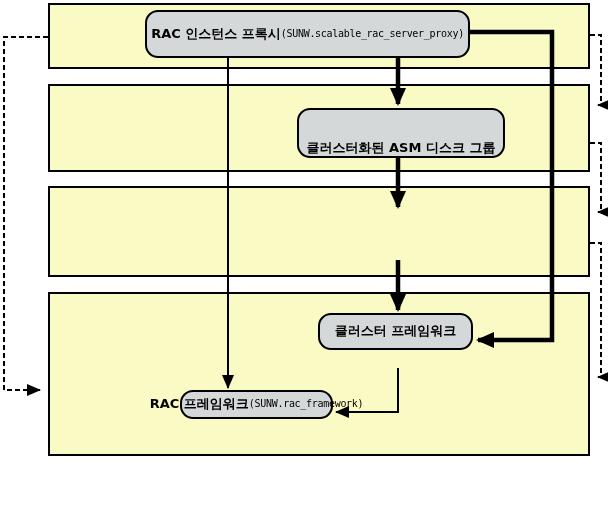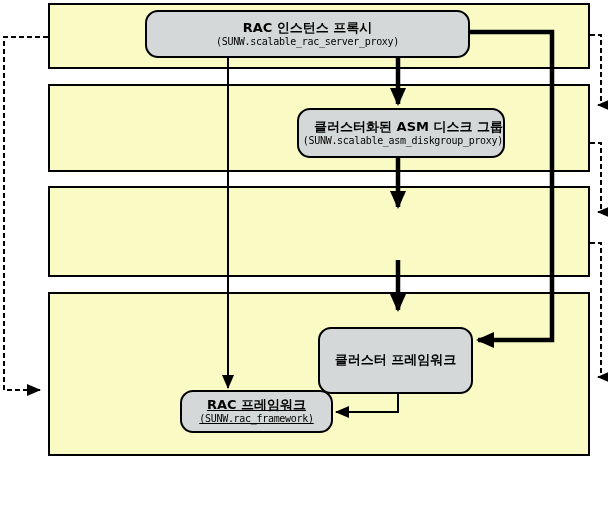--- a/index.html
+++ b/index.html
@@ -14,33 +14,33 @@
   }
   .g1{top:3px;height:62px;}
   .g2{top:84px;height:84px;}
   .g3{top:186px;height:87px;}
   .g4{top:292px;height:160px;}
   
   svg.arrows{position:absolute;left:0;top:0;pointer-events:none;}
   
   .node{
     position:absolute;background:#D5D8D8;border:2px solid #000;border-radius:13px;
-    display:flex;flex-direction:column;align-items:center;justify-content:center;
+    display:flex;flex-direction:row;align-items:center;justify-content:center;
     box-sizing:border-box;text-align:center;line-height:1.25;
   }
   .node .title{font-size:13px;font-weight:bold;white-space:nowrap;}
   .node .subtitle{
     font-size:10px;font-family:"DejaVu Sans Mono","Liberation Mono",monospace;
     letter-spacing:-0.3px;white-space:nowrap;margin-top:0;
   }
   .n-proxy    {left:145px;top:10px;width:325px;height:48px;}
   .n-diskgroup{left:297px;top:108px;width:208px;height:50px;align-items:flex-end;}
   .n-instance {left:271px;top:210px;width:256px;height:50px;}
-  .n-crs      {left:318px;top:327px;width:155px;height:67px;}
-  .n-racfw    {left:180px;top:390px;width:153px;height:43px;text-decoration:underline;}
+  .n-crs      {left:318px;top:313px;width:155px;height:37px;}
+  .n-racfw    {left:180px;top:390px;width:153px;height:29px;}
   
   .legend{position:absolute;left:0;top:456px;width:608px;height:68px;background:#fff;}
 </style>
 </head>
 <body>
 
 <div class="canvas">
 
   <div class="group g1"></div>
   <div class="group g2"></div>
@@ -71,21 +71,20 @@
     <path d="M398,368 V412 H336" fill="none" stroke="#000" stroke-width="2" marker-end="url(#headThin)"></path>
   </svg>
 
   <div class="node n-proxy">
     <div class="title">RAC 인스턴스 프록시</div>
     <div class="subtitle">(SUNW.scalable_rac_server_proxy)</div>
   </div>
 
   <div class="node n-diskgroup">
     <div class="title">클러스터화된 ASM 디스크 그룹</div>
-    <div class="subtitle">(SUNW.scalable_asm_diskgroup_proxy)</div>
   </div>
 
 
   <div class="node n-crs">
     <div class="title">클러스터 프레임워크</div>
   </div>
 
   <div class="node n-racfw">
     <div class="title">RAC 프레임워크</div>
     <div class="subtitle">(SUNW.rac_framework)</div>

